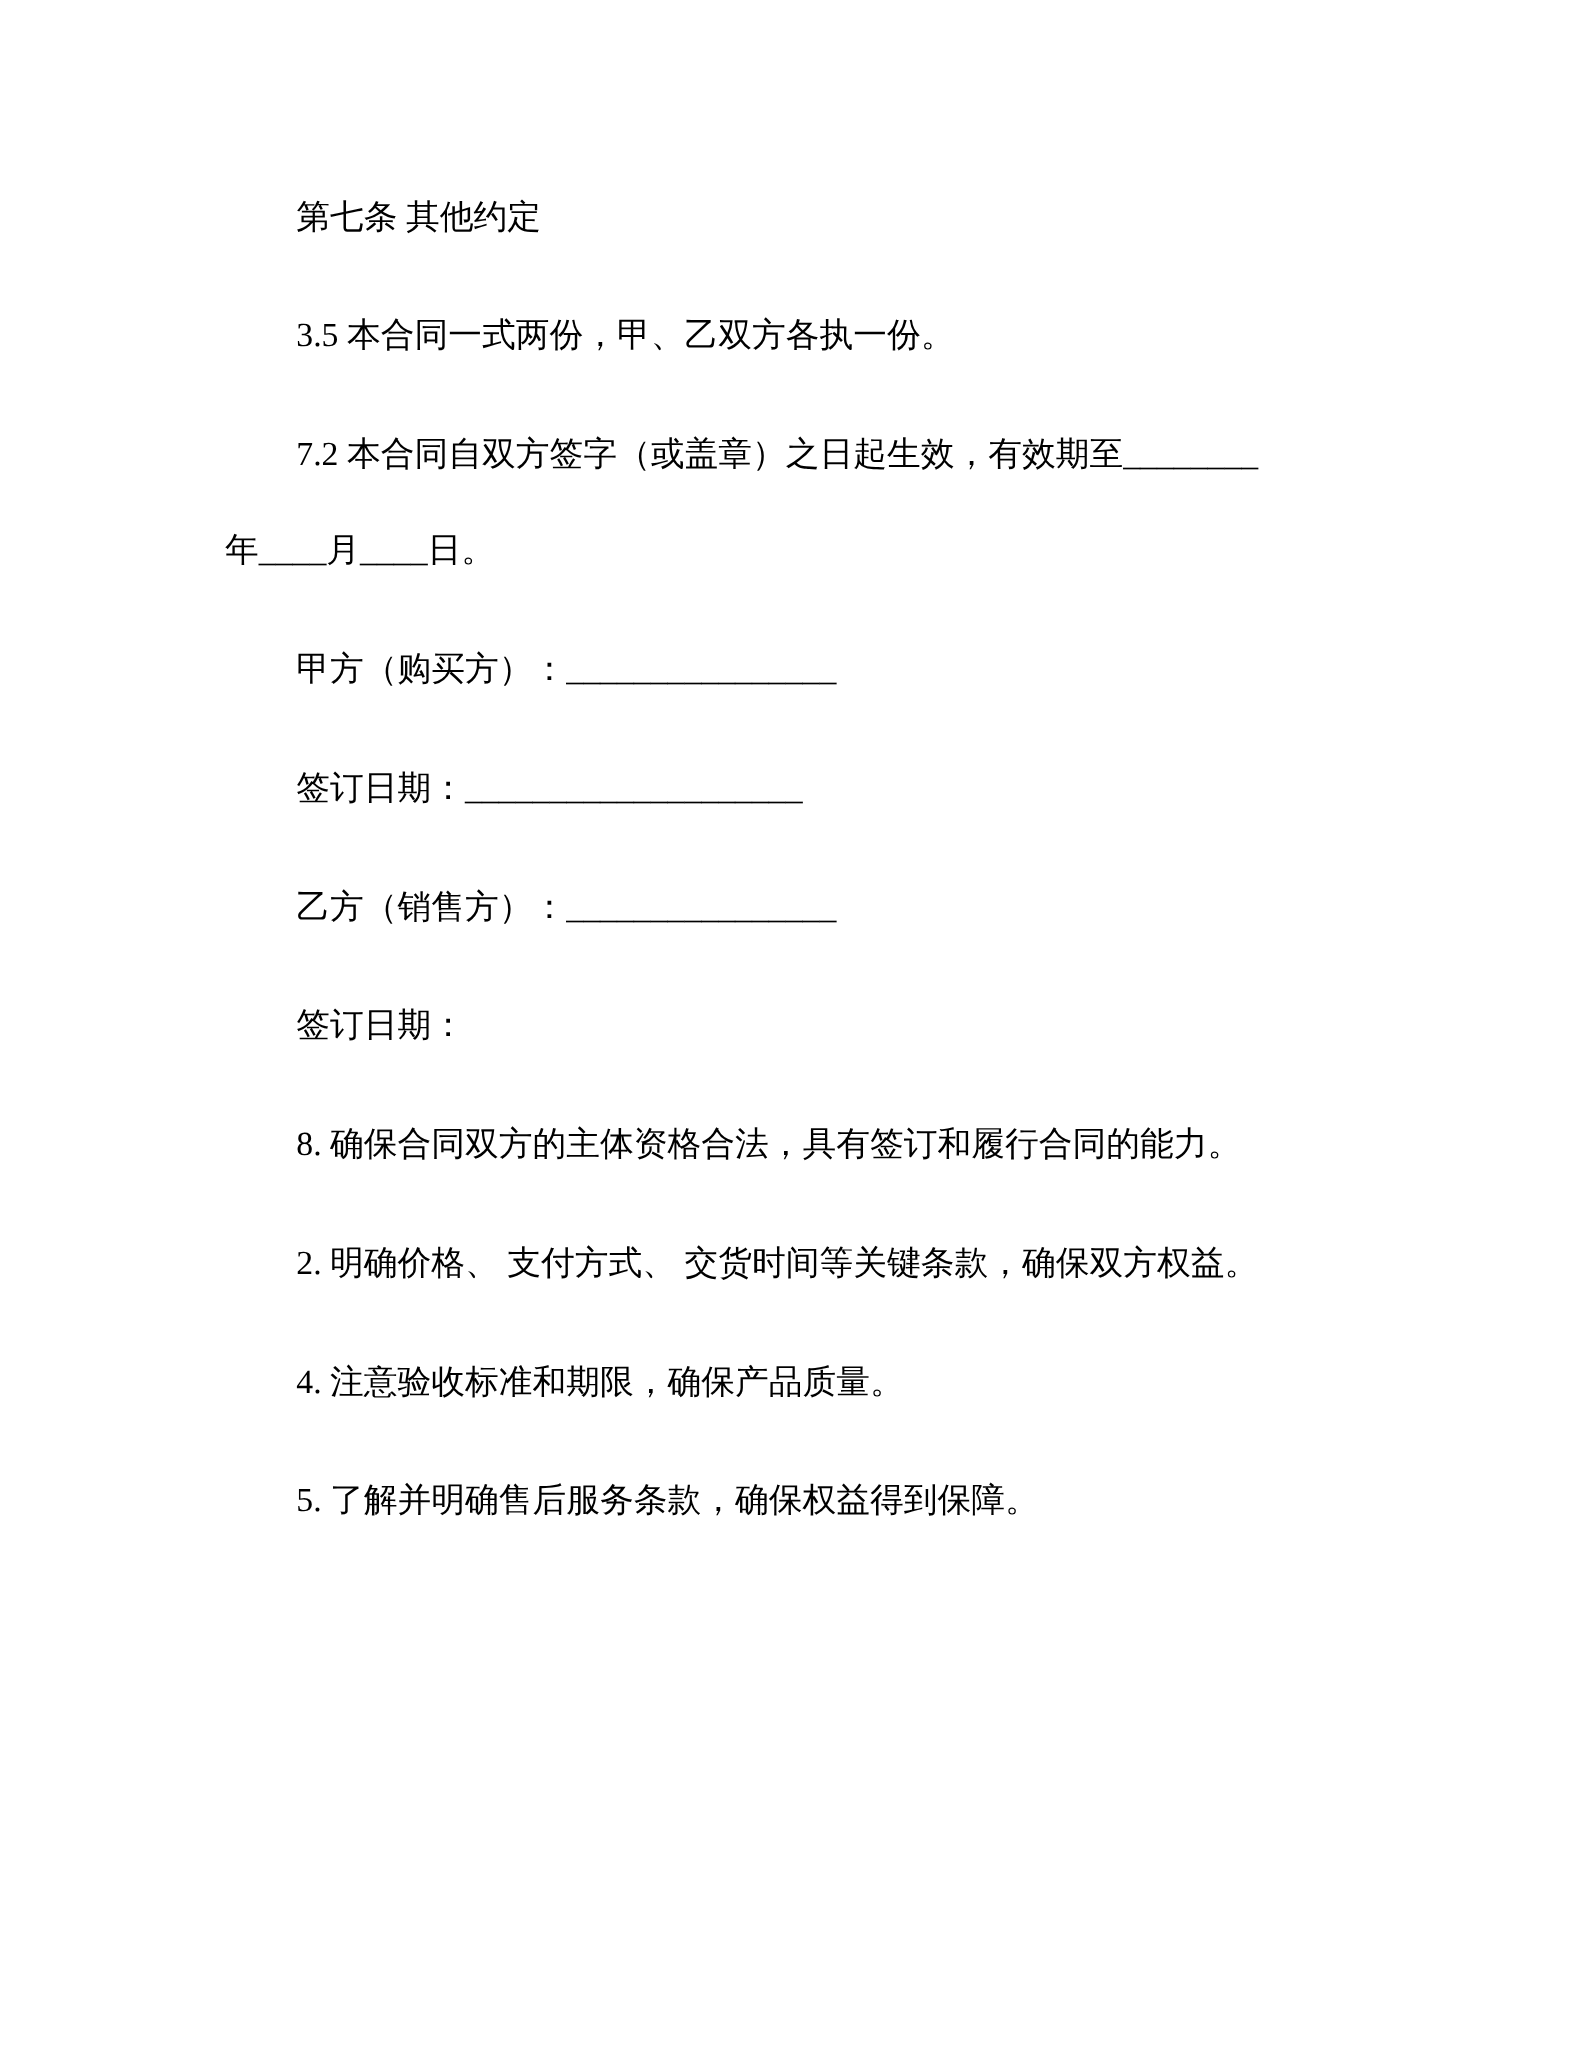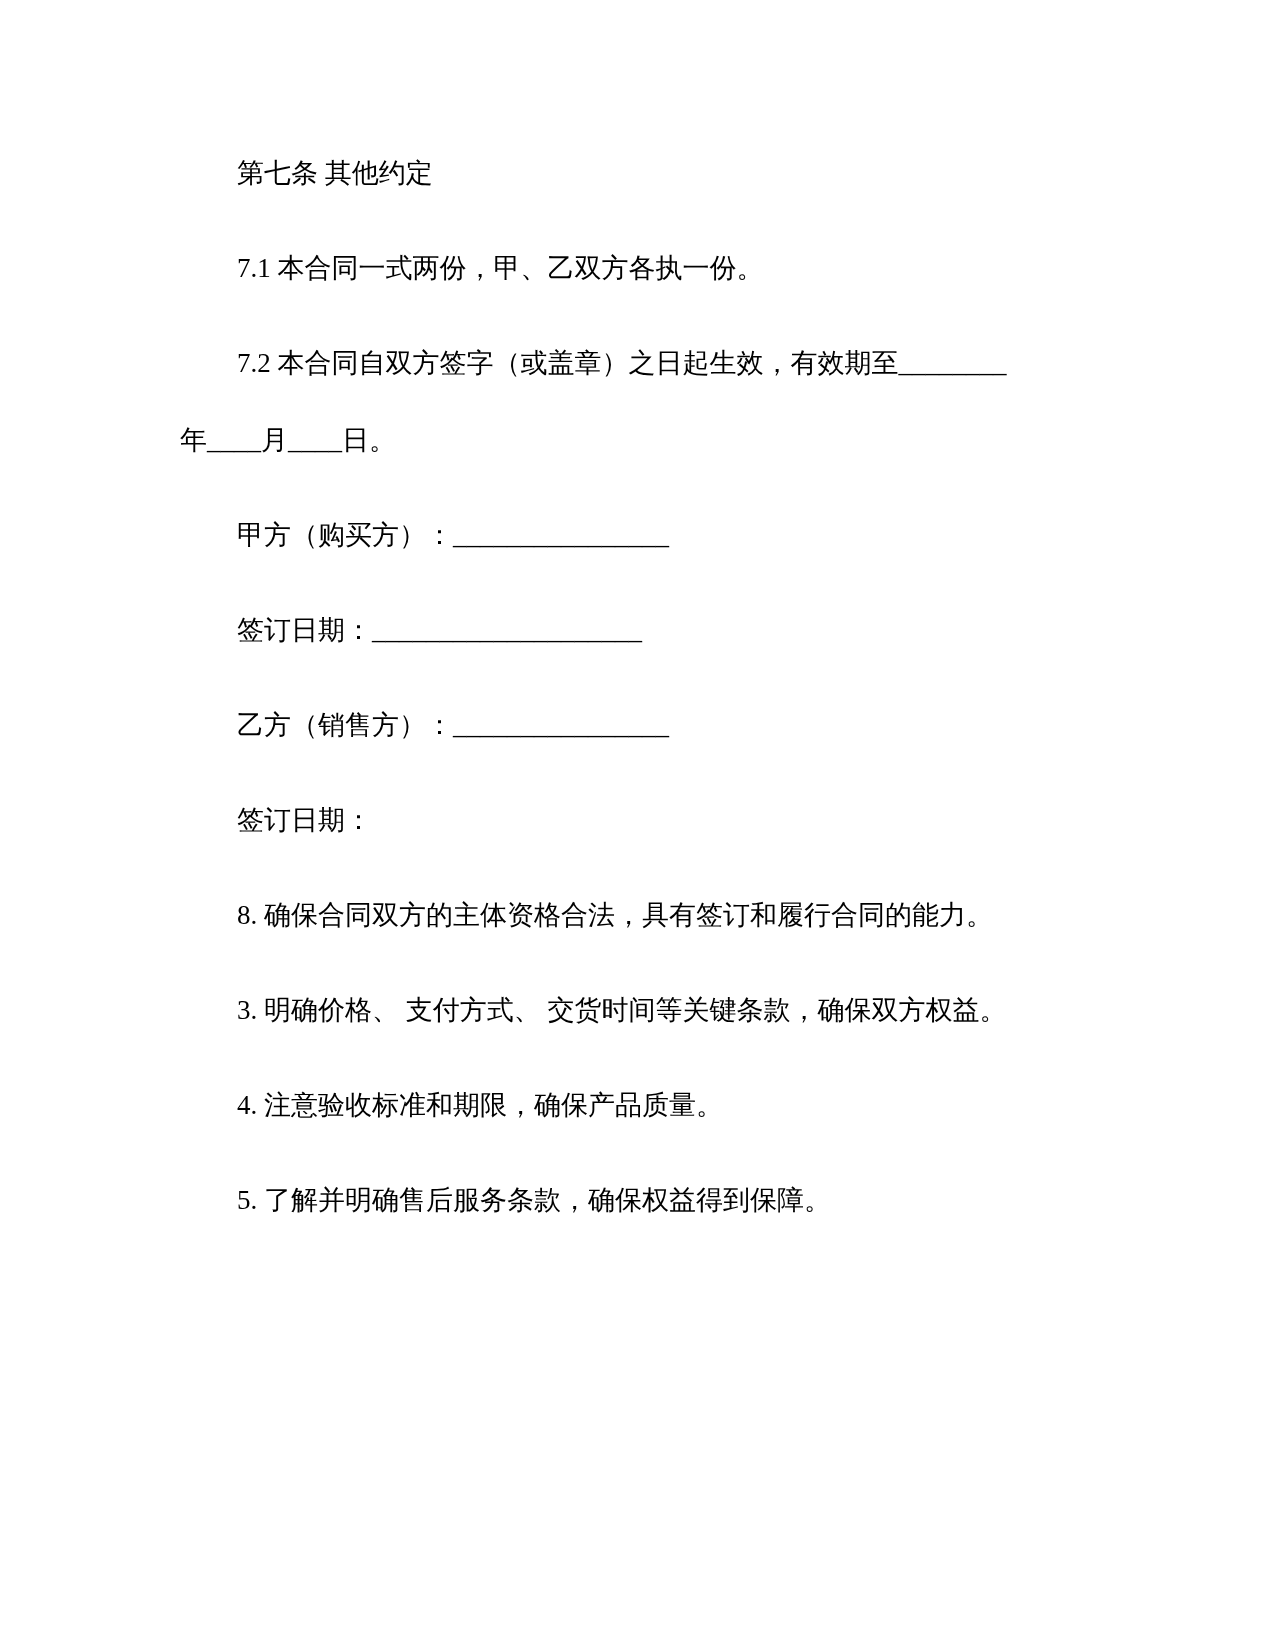--- a/index.html
+++ b/index.html
@@ -44,21 +44,21 @@
 <body>
 
 <div class="page">
   <div class="content">
 
     <div class="para">
       <div class="line indent">第七条 其他约定</div>
     </div>
 
     <div class="para">
-      <div class="line indent">7.1 本合同一式两份，甲、乙双方各执一份。</div>
+      <div class="line indent">3.5 本合同一式两份，甲、乙双方各执一份。</div>
     </div>
 
     <div class="para">
       <div class="line indent">7.2 本合同自双方签字（或盖章）之日起生效，有效期至________</div>
       <div class="line">年____月____日。</div>
     </div>
 
     <div class="para">
       <div class="line indent">甲方（购买方）：________________</div>
     </div>
@@ -76,21 +76,21 @@
     </div>
 
     <div class="para">
       <div class="line indent">8. 确保合同双方的主体资格合法，具有签订和履行合同的能力。</div>
     </div>
 
     <div class="para">
     </div>
 
     <div class="para">
-      <div class="line indent">3. 明确价格、 支付方式、 交货时间等关键条款，确保双方权益。</div>
+      <div class="line indent">2. 明确价格、 支付方式、 交货时间等关键条款，确保双方权益。</div>
     </div>
 
     <div class="para">
       <div class="line indent">4. 注意验收标准和期限，确保产品质量。</div>
     </div>
 
     <div class="para">
       <div class="line indent">5. 了解并明确售后服务条款，确保权益得到保障。</div>
     </div>
 

